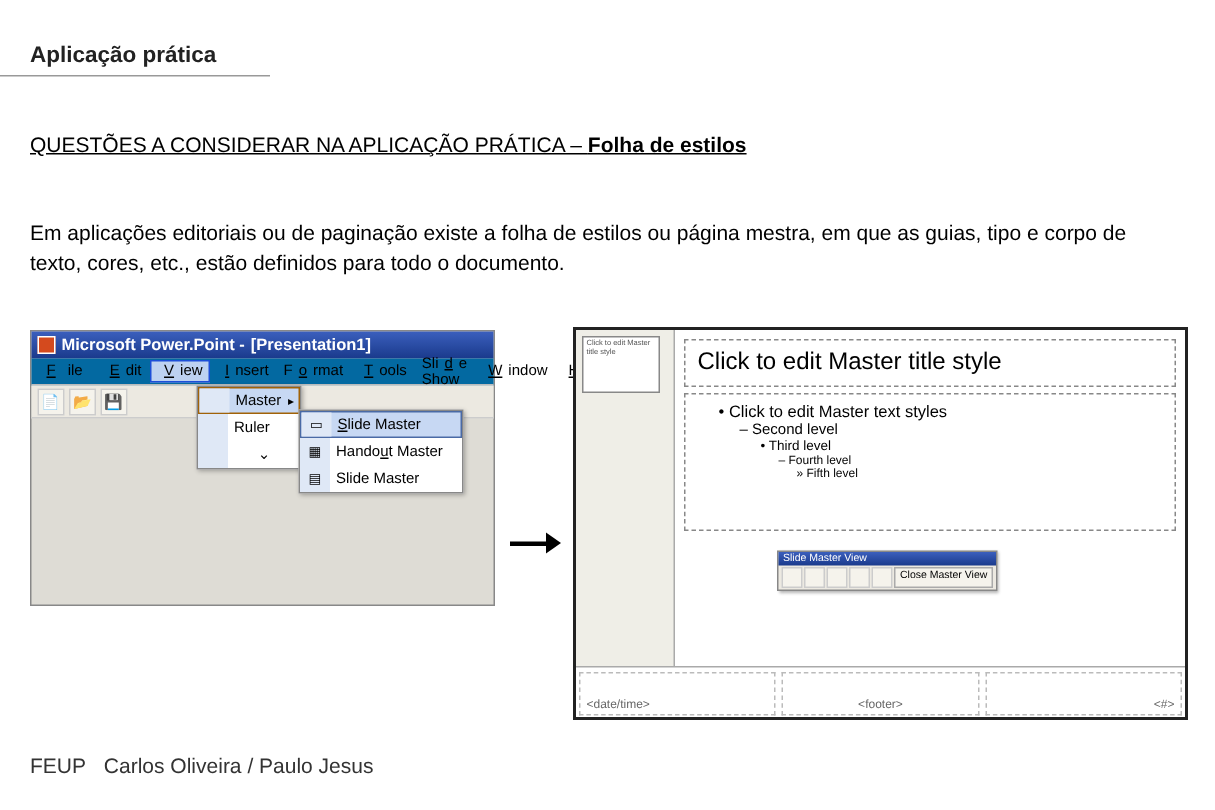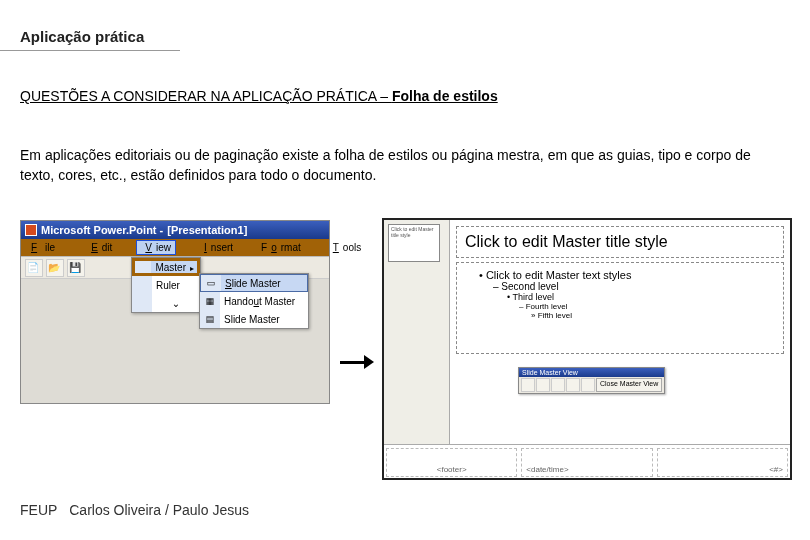--- a/index.html
+++ b/index.html
@@ -67,24 +67,24 @@
     font-size: 11px;
     gap: 4px;
   }
   .left-titlebar .pp-icon {
     width: 12px; height: 12px;
     background: #d44a1e;
     border: 1px solid #fff;
   }
   .left-menubar {
     height: 18px;
-    background: #a16207;
+    background: #0369a1;
     display: flex;
     align-items: center;
-    gap: 20px;
+    gap: 2px;
     padding: 0 2px;
     border-bottom: 1px solid #bbb;
   }
   .left-menubar span { padding: 1px 4px; }
   .mnemonic { text-decoration: underline; }
   .view-open { background: #bdd1f1; border: 1px solid #1d4ed8; }
   .left-toolbar {
     height: 22px;
     background: #ece9e1;
     display: flex;
@@ -115,21 +115,21 @@
     top: 36px; left: 110px;
     width: 70px;
     background: #fff;
     border: 1px solid #888;
     box-shadow: 1px 1px 3px rgba(0,0,0,.3);
     font-size: 10px;
   }
   .view-menu .row { display:flex; height:18px; align-items:center; }
   .view-menu .row .ic { width:20px; background:#dfe8f6; height:100%; display:flex;align-items:center;justify-content:center; }
   .view-menu .row .lbl { padding: 0 4px; flex:1; }
-  .view-menu .row.highlight { background:#c7d8f3; border:3px solid #a16207; }
+  .view-menu .row.highlight { background:#c7d8f3; border:1px solid #a16207; }
   .submenu-caret::after { content:"▸"; font-size:8px; padding-right:3px; }
 
   
   .master-submenu {
     position: absolute;
     top: 52px; left: 178px;
     width: 110px;
     background: #fff;
     border: 1px solid #888;
     box-shadow: 1px 1px 3px rgba(0,0,0,.3);
@@ -333,22 +333,22 @@
           <div class="ft-btn"></div>
           <div class="ft-btn"></div>
           <div class="ft-btn"></div>
           <div class="close-master-btn">Close Master View</div>
         </div>
       </div>
       <div class="ra-bottom-note"></div>
     </div>
   </div>
   <div class="ra-footer">
+    <div class="cell">&lt;date/time&gt;</div>
     <div class="cell center">&lt;footer&gt;</div>
-    <div class="cell">&lt;date/time&gt;</div>
     <div class="cell right">&lt;#&gt;</div>
   </div>
 </div>
 
 <div class="footer">
   <span class="org">FEUP</span>
   <span>Carlos Oliveira / Paulo Jesus</span>
 </div>
 
 </body></html>

